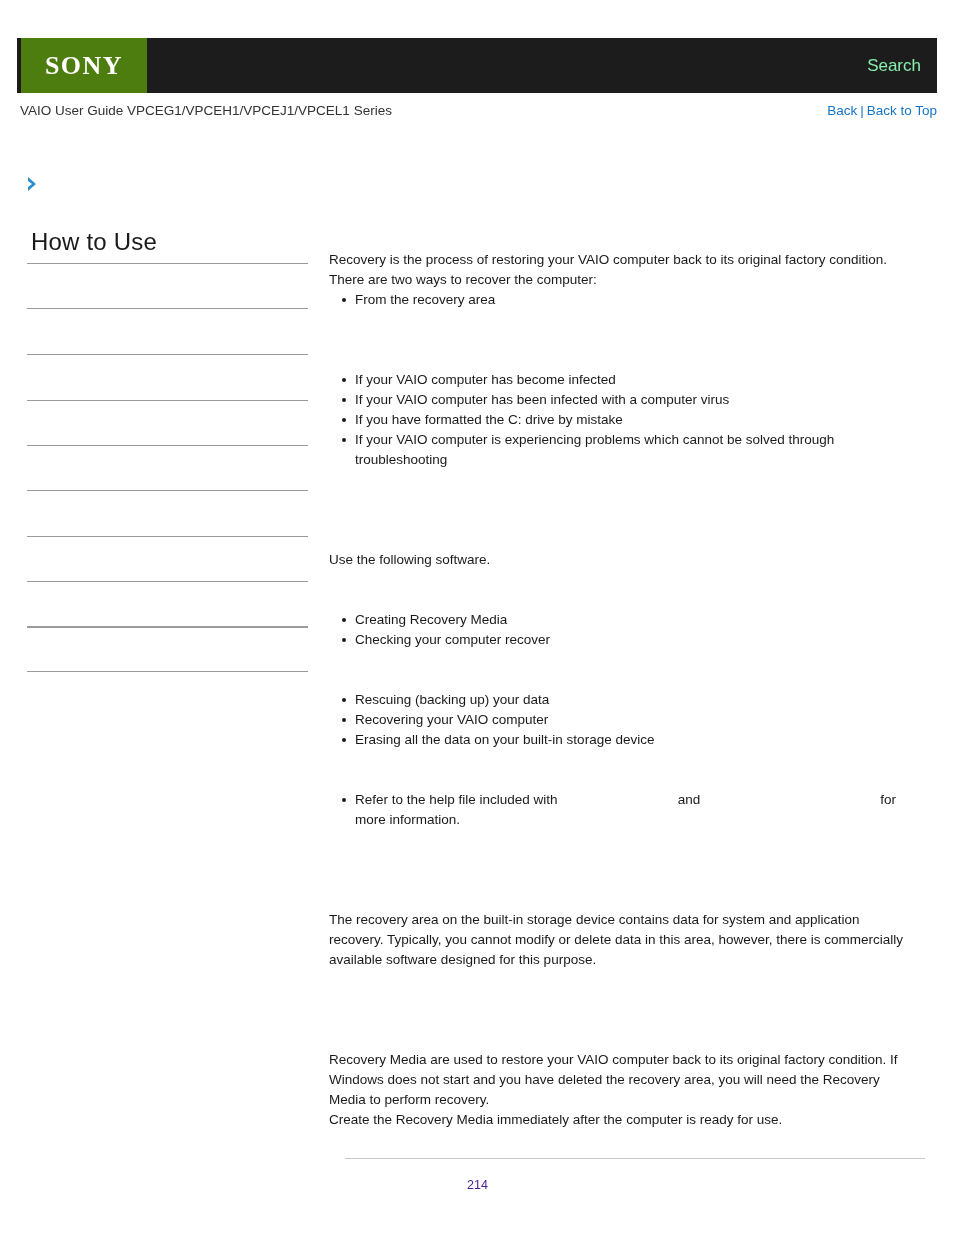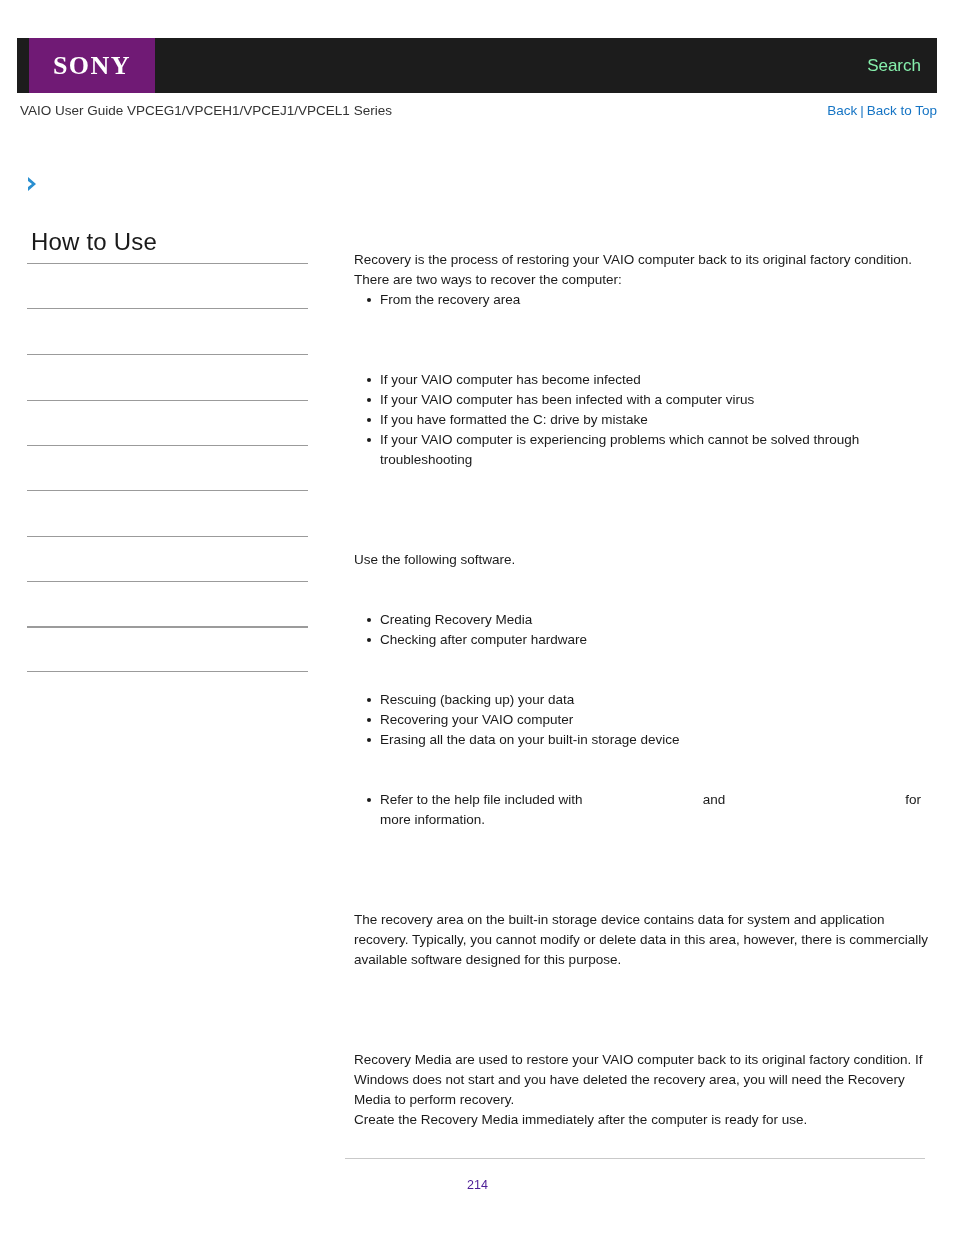--- a/index.html
+++ b/index.html
@@ -20,25 +20,25 @@
   .topbar {
     position: absolute;
     left: 17px;
     top: 38px;
     width: 920px;
     height: 55px;
     background: #1c1c1c;
   }
   .logo-box {
     position: absolute;
-    left: 12px;
+    left: 4px;
     top: 0;
     width: 126px;
     height: 55px;
-    background: #701a75;
+    background: #4d7c0f;
     display: flex;
     align-items: center;
     justify-content: center;
   }
   .logo-text {
     color: #ffffff;
     font-family: "Liberation Serif", serif;
     font-weight: bold;
     font-size: 26px;
     letter-spacing: 1.5px;
@@ -129,21 +129,21 @@
     display: flex;
     align-items: center;
   }
   .side-item.thick {
     border-top: 2px solid #9b9b9b;
   }
 
   
   .content {
     position: absolute;
-    left: 354px;
+    left: 329px;
     top: 250px;
     width: 580px;
     font-size: 13.5px;
     line-height: 20px;
     color: #1a1a1a;
   }
   .content p {
     margin: 0;
   }
   .content ul {
@@ -277,21 +277,21 @@
 
   <div class="spacer-lg"></div>
 
   <div class="sect-title"></div>
   <p>Use the following software.</p>
 
   <div class="spacer-sm"></div>
   <div class="sect-title"></div>
   <ul>
     <li>Creating Recovery Media</li>
-    <li>Checking after computer hardware</li>
+    <li>Checking your computer recover</li>
   </ul>
 
   <div class="spacer-sm"></div>
   <div class="sect-title"></div>
   <ul>
     <li>Rescuing (backing up) your data</li>
     <li>Recovering your VAIO computer</li>
     <li>Erasing all the data on your built-in storage device</li>
   </ul>
 

